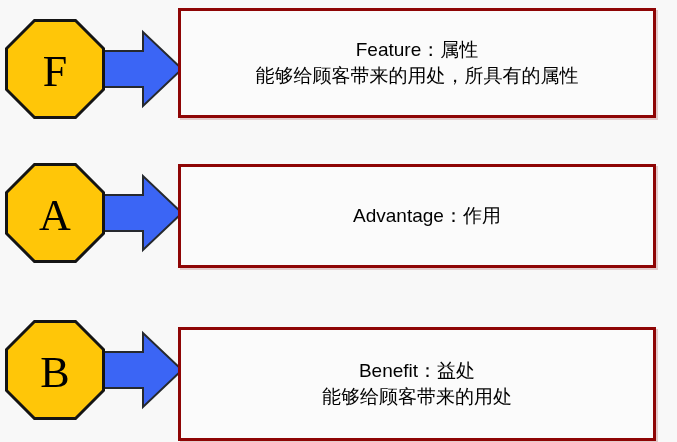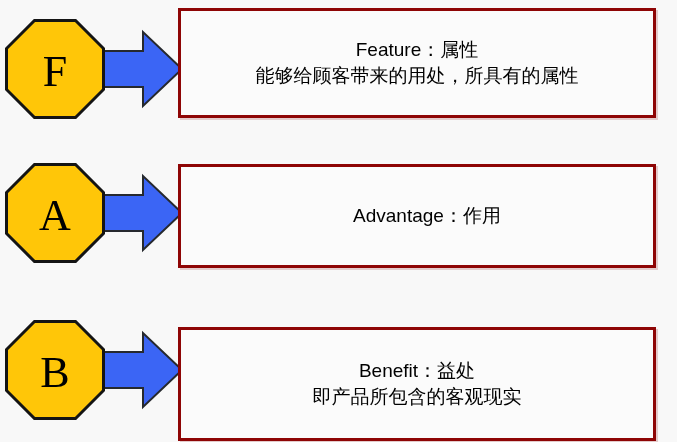--- a/index.html
+++ b/index.html
@@ -69,16 +69,16 @@
     <div>Advantage：作用</div>
   </div>
 
   <svg class="graphic g3" width="180" height="100" viewBox="0 0 180 100">
     <polygon class="arrow" points="97,32 138,32 138,13 177,50 138,87 138,68 97,68"></polygon>
     <polygon class="octagon" points="29.5,1.5 70.5,1.5 98.5,29.5 98.5,70.5 70.5,98.5 29.5,98.5 1.5,70.5 1.5,29.5"></polygon>
     <text class="letter" x="50" y="67" text-anchor="middle">B</text>
   </svg>
   <div class="box b3">
     <div>Benefit：益处</div>
-    <div>即产品所包含的客观现实</div>
+    <div>能够给顾客带来的用处</div>
   </div>
 
 </div>
 
 </body></html>

